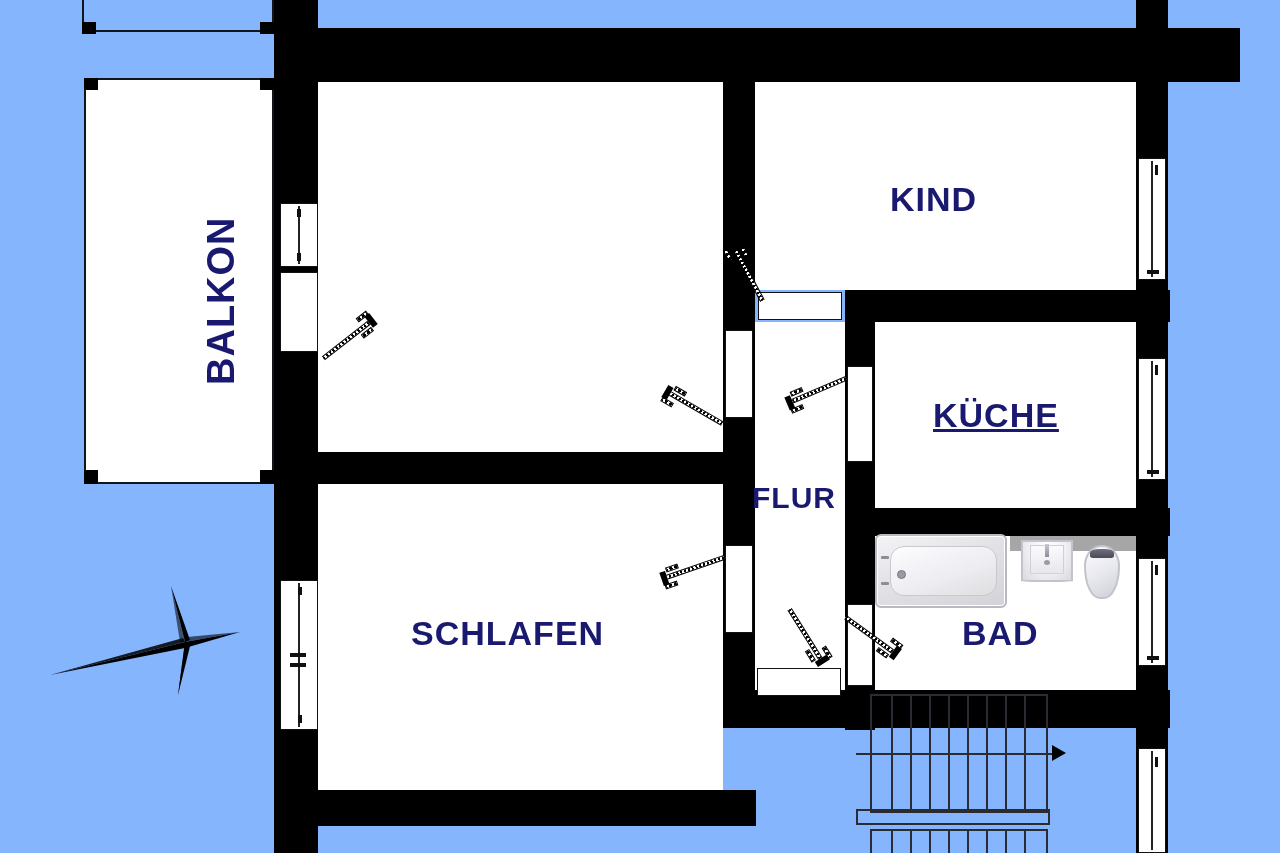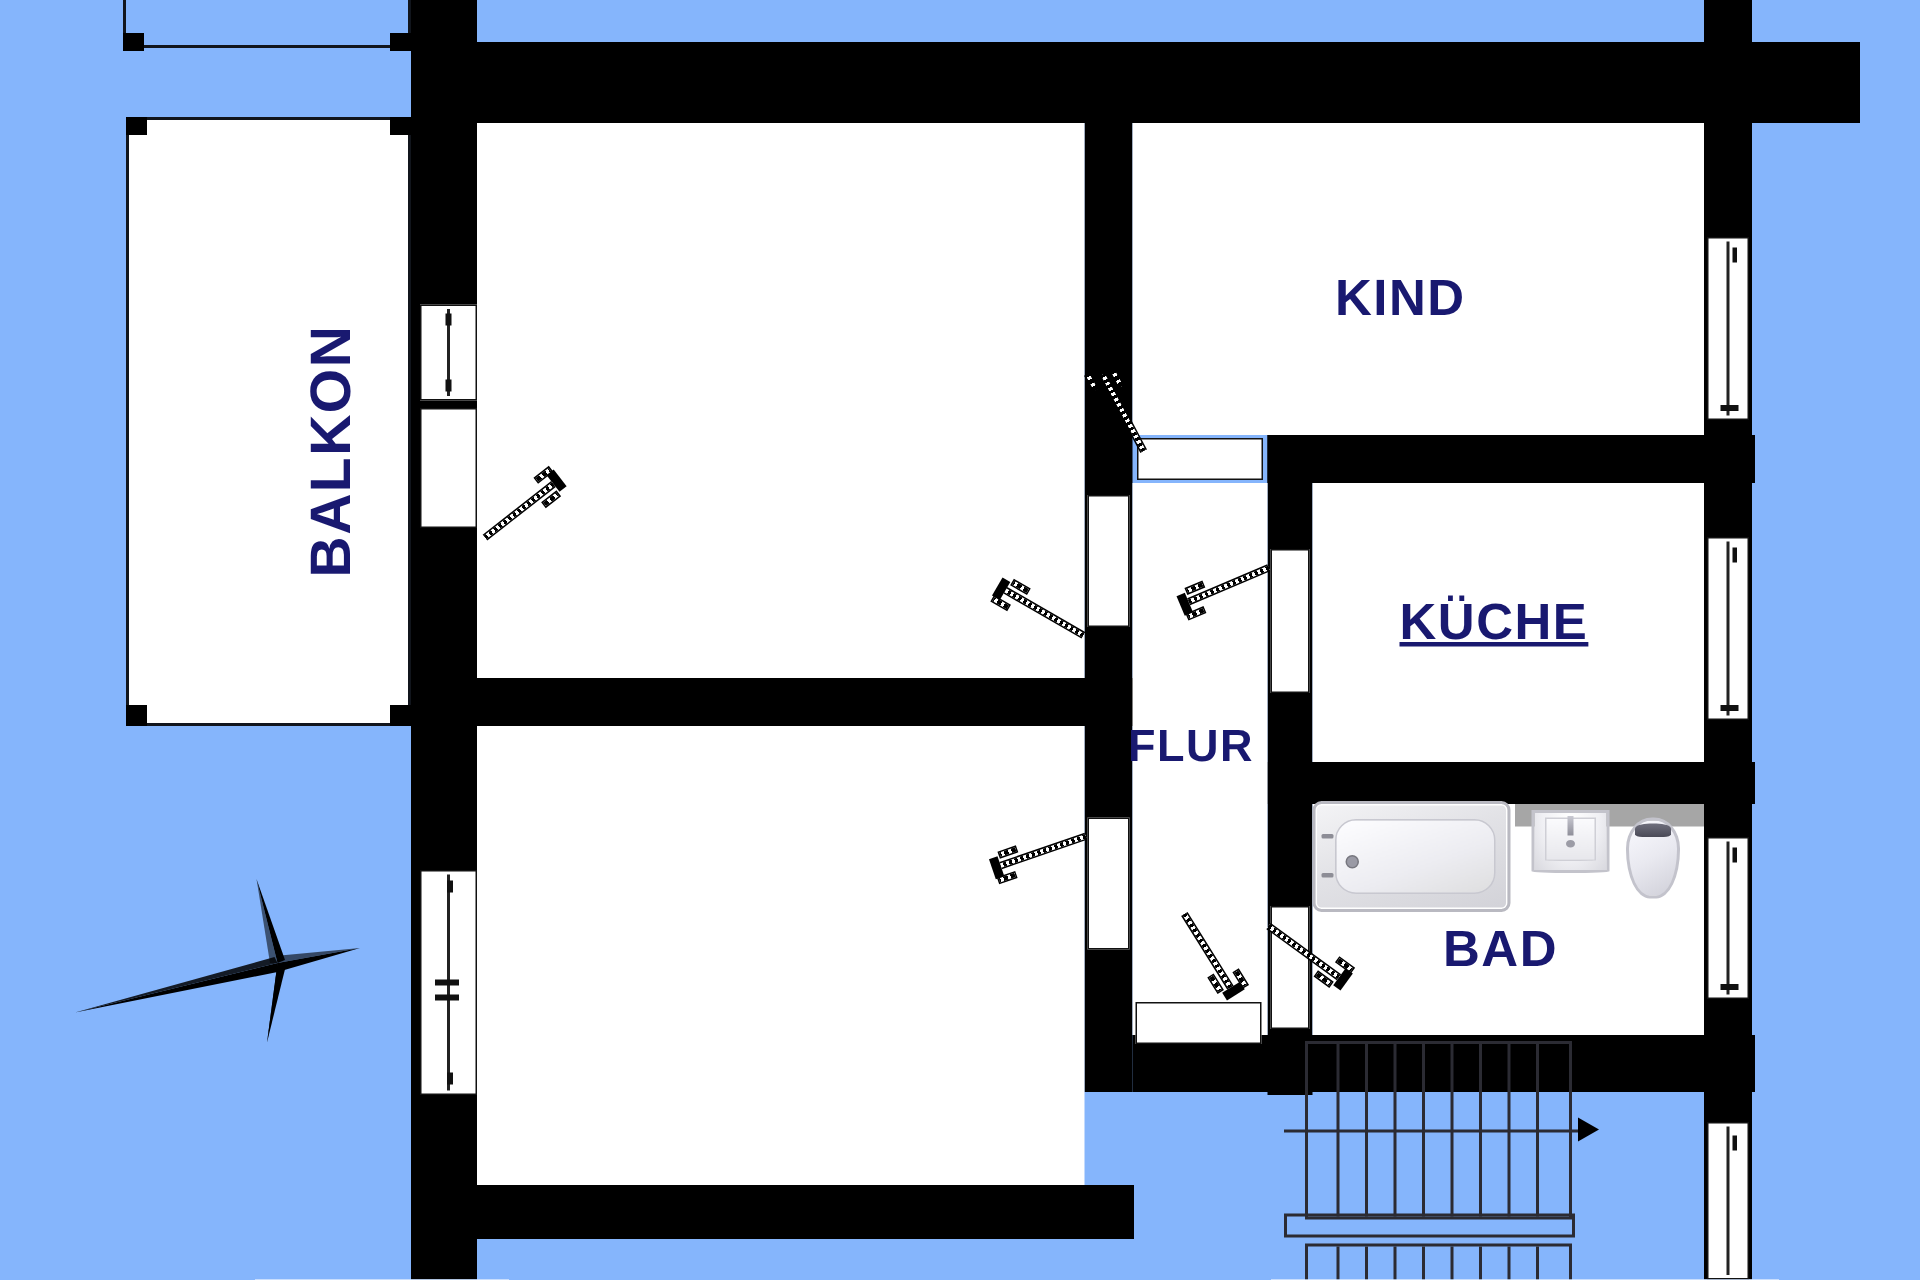--- a/index.html
+++ b/index.html
@@ -306,20 +306,21 @@
       <polygon points="145,62 131,6 140,62" fill="#000" opacity="0.55"></polygon>
 
       <polygon points="145,62 138,115 151,62" fill="#000"></polygon>
       <polygon points="145,62 138,115 147,64" fill="#000" opacity="0.8"></polygon>
     </svg>
   </div>
 
   <div class="label vert" style="left: 200px; top: 385px; font-size: 38px; transform: rotate(-90deg);">BALKON</div>
 
 
+  <div class="label" style="left:411px;top:614px;font-size:34px;">SCHLAFEN</div>
 
   <div class="label" style="left:890px;top:180px;font-size:34px;">KIND</div>
 
   <div class="label" style="left:933px;top:396px;font-size:34px;text-decoration:underline;">KÜCHE</div>
 
   <div class="label" style="left:752px;top:481px;font-size:30px;">FLUR</div>
 
   <div class="label" style="left:962px;top:614px;font-size:34px;">BAD</div>
 
 </div>

